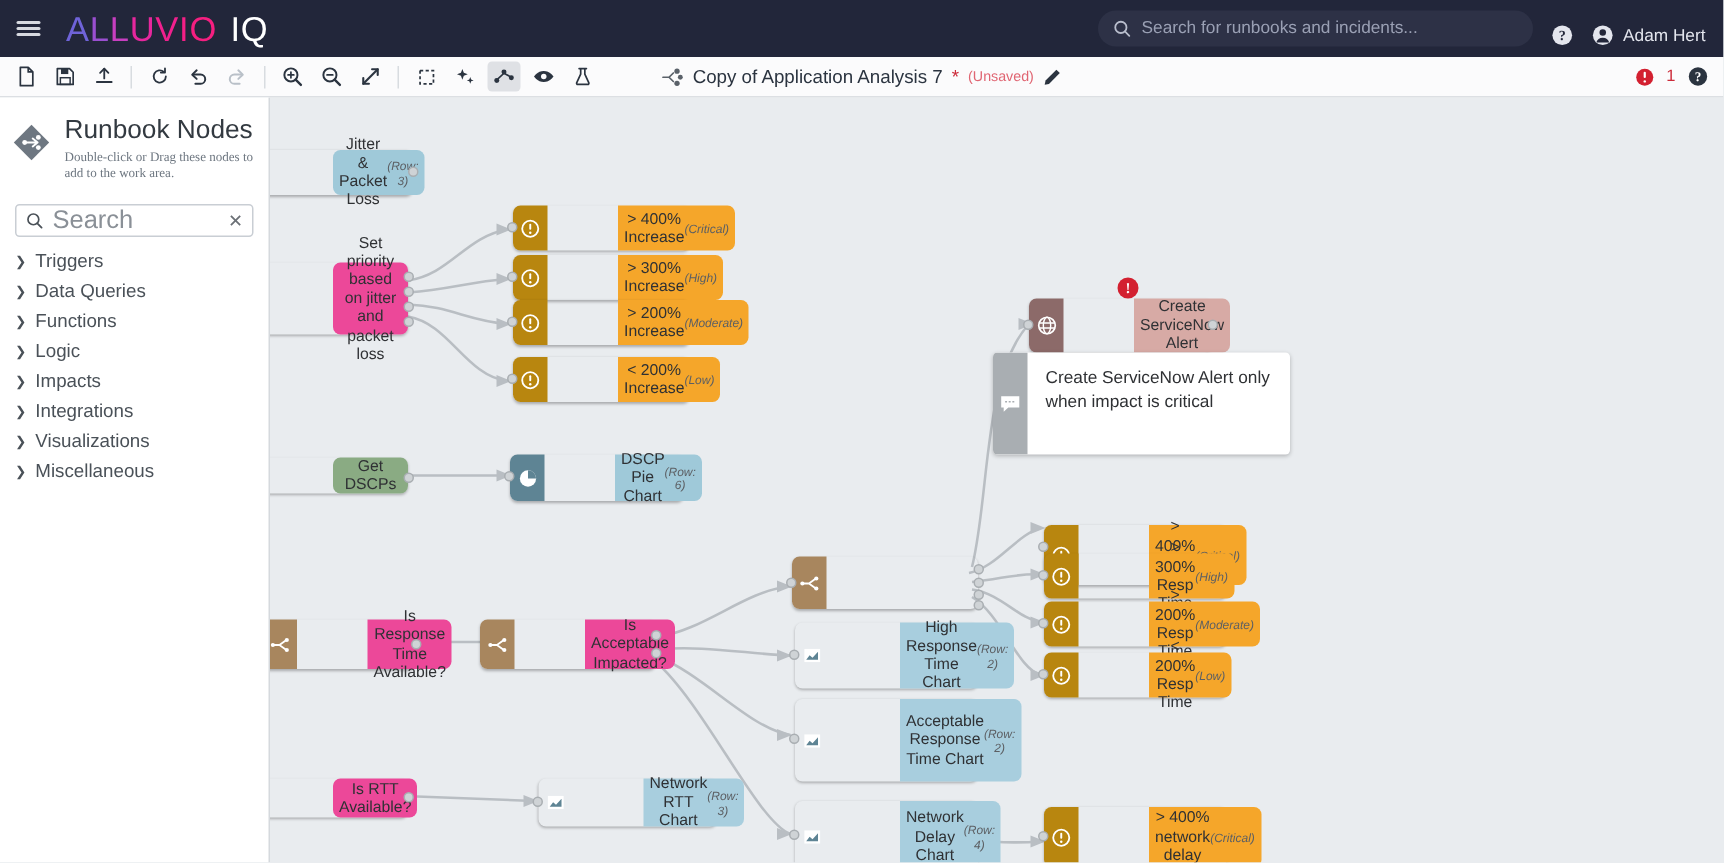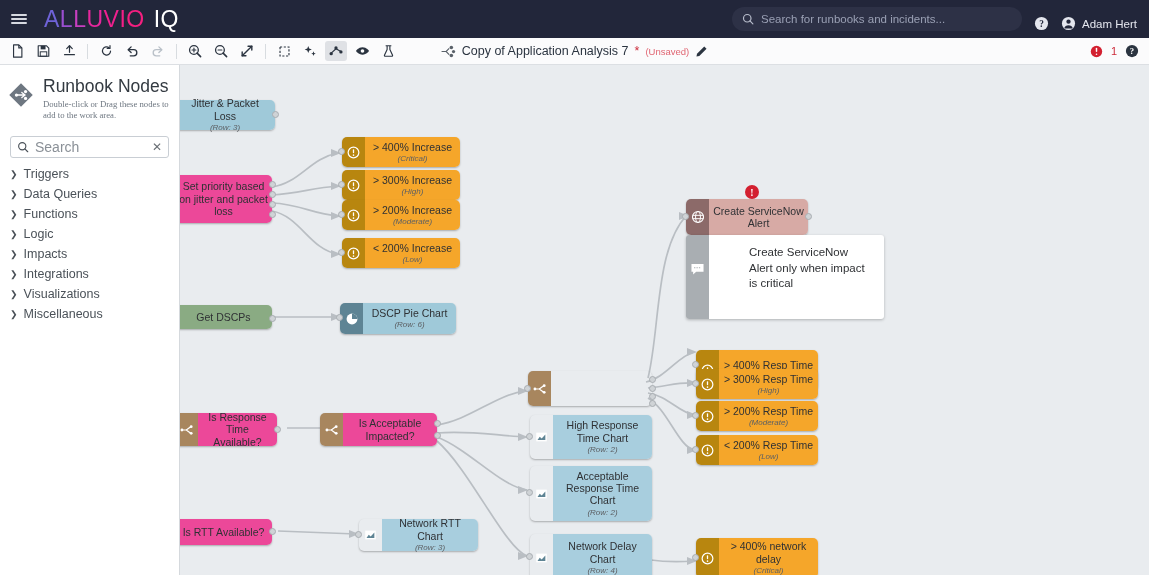--- a/index.html
+++ b/index.html
@@ -69,44 +69,45 @@
     background:#ffffff; border-right:1px solid #d5d9dd; z-index:5;
   }
   #sb-head { display:flex; padding:12px 10px 4px 8px; gap:9px; }
   #sb-diamond { width:26px; height:26px; flex:none; margin-top:5px; }
   #sb-title { font-size:17.5px; color:#333a41; font-weight:400; line-height:1.1; }
   #sb-sub { font-size:8.7px; color:#6e7781; line-height:1.28; margin-top:3px;font-family:Liberation Serif, serif; }
   #sb-search {
     margin:10px 10px 4px 10px; height:22px; border:1px solid #c9ced4; border-radius:3px;
     display:flex; align-items:center; padding:0 6px; gap:6px; background:#fff;
   }
-  #sb-search .ph { font-size:14px; color:#8a9097; flex:1; }
+  #sb-search .ph { font-size:17px; color:#8a9097; flex:1; }
   #sb-search .clr { color:#6b7076; font-size:12px; cursor:pointer; line-height:1;}
   .sb-item {
     display:flex; align-items:center; gap:6px; padding:3px 10px; font-size:12.5px;
     color:#4a5158; cursor:pointer;
   }
   .sb-chev { font-size:9px; color:#4a5158; }
 
   
   #canvas { position:absolute; left:180px; top:65px; width:969px; height:510px; overflow:hidden; }
   #edges { position:absolute; left:-180px; top:-65px; width:1149px; height:575px; }
 
   .node {
     position:absolute; display:flex; border-radius:5px; overflow:visible;
     box-shadow:0 1px 2px rgba(0,0,0,.28); font-size:10.5px; color:#2f3134;
   }
   .node .iconcell {
     width:23px; flex:none; border-radius:5px 0 0 5px; display:flex;
     align-items:center; justify-content:center; color:#fff;
   }
   .node .body {
-    flex:1; border-radius:0 5px 5px 0; display:flex; flex-direction:column;
+    flex:1; border-radius:0 5px 5px 0; display:flex; flex-direction:row;
     align-items:center; justify-content:center; text-align:center; padding:3px 4px;
     line-height:1.18;
+    margin-left:47px;
   }
   .node.noicon .body { border-radius:5px; }
   .node .row { font-size:8px; color:#5c5f63; margin-top:1px;font-style:italic; }
   .port {
     position:absolute; width:7px; height:7px; border-radius:50%;
     background:#cfd3d6; border:1px solid #a9aeb2;
   }
 
   
   .n-orange .iconcell { background:#b8860f; }
@@ -458,21 +459,21 @@
           <path d="M1.9 6.1h12.2M1.9 9.9h12.2" stroke="#fff" stroke-width="1.1"></path>
         </svg>
     </div>
     <div class="body">
       <span>Create ServiceNow Alert</span>
     </div>
     <div class="port" style="left:-4px; top:14px;"></div>
     <div class="port" style="right:-4px; top:14px;"></div>
   </div>
 
-  <div id="comment" style="left:506px; top:170px; width:198px; height:84px;gap:28px;">
+  <div id="comment" style="left:482px; top:170px; width:198px; height:68px;">
     <div class="cbar">
       <svg width="15" height="13" viewBox="0 0 16 14">
           <path d="M1.5 1.2h13v8.1H6.6L3.3 12.4V9.3H1.5z" fill="#fff"></path>
           <path d="M4.3 5.2h7.4" stroke="#a9aeb2" stroke-width="1.1" stroke-dasharray="1.4 1.2"></path>
         </svg>
     </div>
     <div class="ctext">Create ServiceNow Alert only when impact is critical</div>
   </div>
 
   <div class="node n-peach" style="left:-5px; top:348px; width:102px; height:33px;">

